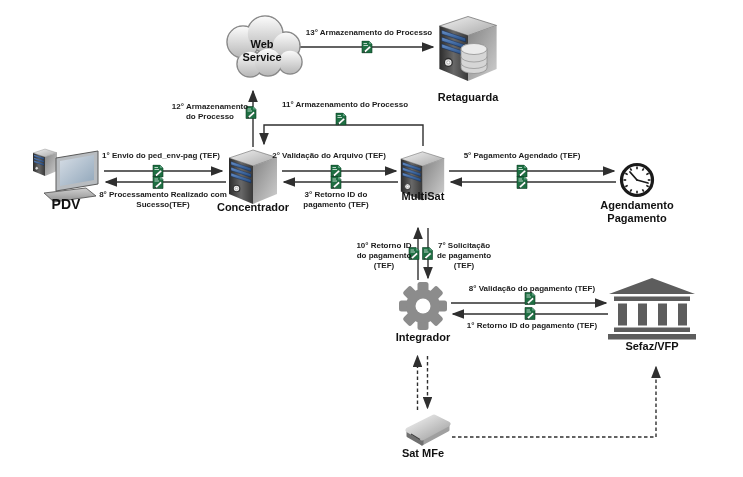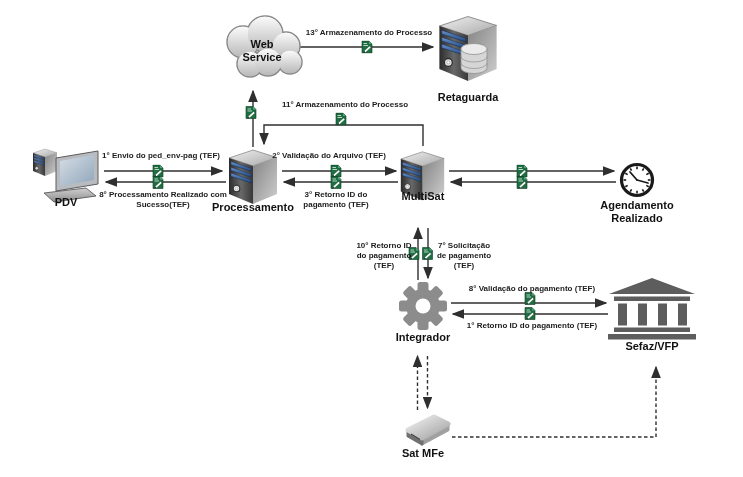--- a/index.html
+++ b/index.html
@@ -3,21 +3,21 @@
 <meta charset="utf-8">
 <style>
   html,body{margin:0;padding:0;background:#fff;}
   .stage{position:relative;width:743px;height:477px;background:#ffffff;overflow:hidden;
          font-family:"Liberation Sans",sans-serif;}
   .stage svg.overlay{position:absolute;left:0;top:0;}
   .flbl{position:absolute;font-size:8px;font-weight:bold;line-height:1.25;text-align:center;
         white-space:pre-line;color:#1c1c1c;}
   .nlbl{position:absolute;font-size:11px;font-weight:bold;line-height:1.15;text-align:center;
         white-space:pre-line;color:#111;}
-  .nlbl.big{font-size:11px;}
+  .nlbl.big{font-size:14px;}
 </style>
 </head>
 <body>
 
 <div class="stage">
 
 <svg class="overlay" width="743" height="477" viewBox="0 0 743 477">
   <defs>
     <marker id="ah" markerWidth="9" markerHeight="7" refX="8" refY="3.5" orient="auto">
       <path d="M0,0 L9,3.5 L0,7 Z" fill="#2f2f2f"></path>
@@ -206,36 +206,39 @@
     <use href="#doc" x="524" y="307" width="12" height="13"></use>
   </g>
 </svg>
 
 <div class="flbl" style="left:91px;top:151px;width:140px">1° Envio do ped_env-pag (TEF)</div>
 <div class="flbl" style="left:262px;top:151px;width:134px">2° Validação do Arquivo (TEF)</div>
 <div class="flbl" style="left:294px;top:190px;width:84px">3° Retorno ID do
 pagamento (TEF)</div>
 <div class="flbl" style="left:83px;top:190px;width:160px">8° Processamento Realizado com
 Sucesso(TEF)</div>
+<div class="flbl" style="left:447px;top:151px;width:150px">5° Pagamento Agendado (TEF)</div>
 <div class="flbl" style="left:433px;top:241px;width:62px">7° Solicitação
 de pagamento
 (TEF)</div>
 <div class="flbl" style="left:457px;top:284px;width:150px">8° Validação do pagamento (TEF)</div>
 <div class="flbl" style="left:457px;top:321px;width:150px">1° Retorno ID do pagamento (TEF)</div>
 <div class="flbl" style="left:353px;top:241px;width:62px">10° Retorno ID
 do pagamento
 (TEF)</div>
 <div class="flbl" style="left:270px;top:100px;width:150px">11° Armazenamento do Processo</div>
+<div class="flbl" style="left:165px;top:102px;width:90px">12° Armazenamento
+do Processo</div>
 <div class="flbl" style="left:294px;top:28px;width:150px">13° Armazenamento do Processo</div>
 
 <div class="nlbl" style="left:230px;top:38px;width:64px">Web
 Service</div>
 <div class="nlbl" style="left:426px;top:91px;width:84px">Retaguarda</div>
 <div class="nlbl big" style="left:40px;top:196px;width:52px">PDV</div>
-<div class="nlbl" style="left:211px;top:201px;width:84px">Processamento</div>
+<div class="nlbl" style="left:211px;top:201px;width:84px">Concentrador</div>
 <div class="nlbl" style="left:391px;top:190px;width:64px">MultiSat</div>
 <div class="nlbl" style="left:597px;top:199px;width:80px">Agendamento
-Realizado</div>
+Pagamento</div>
 <div class="nlbl" style="left:389px;top:331px;width:68px">Integrador</div>
 <div class="nlbl" style="left:612px;top:340px;width:80px">Sefaz/VFP</div>
 <div class="nlbl" style="left:395px;top:447px;width:56px">Sat MFe</div>
 
 </div>
 
 </body></html>

